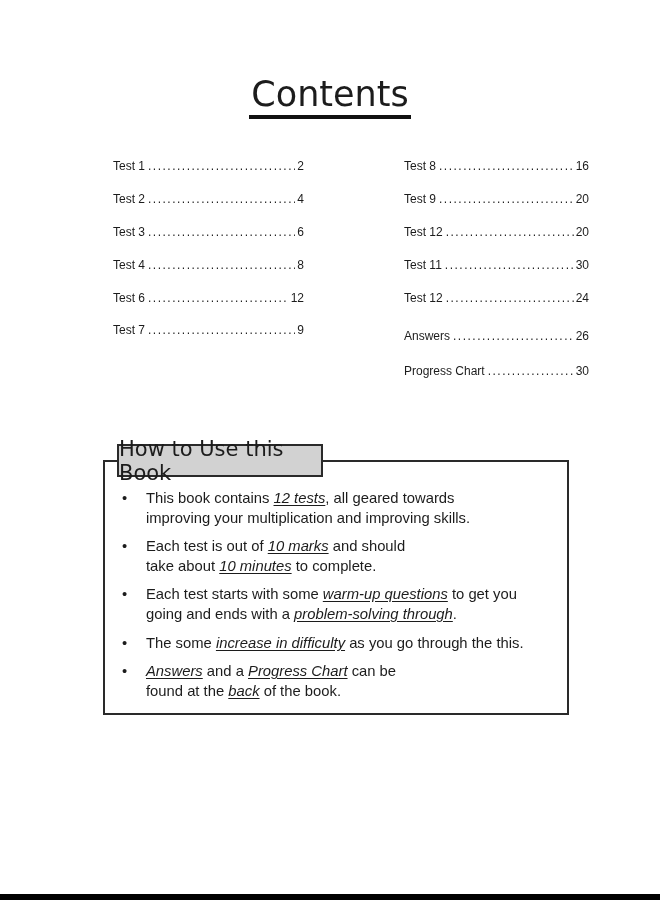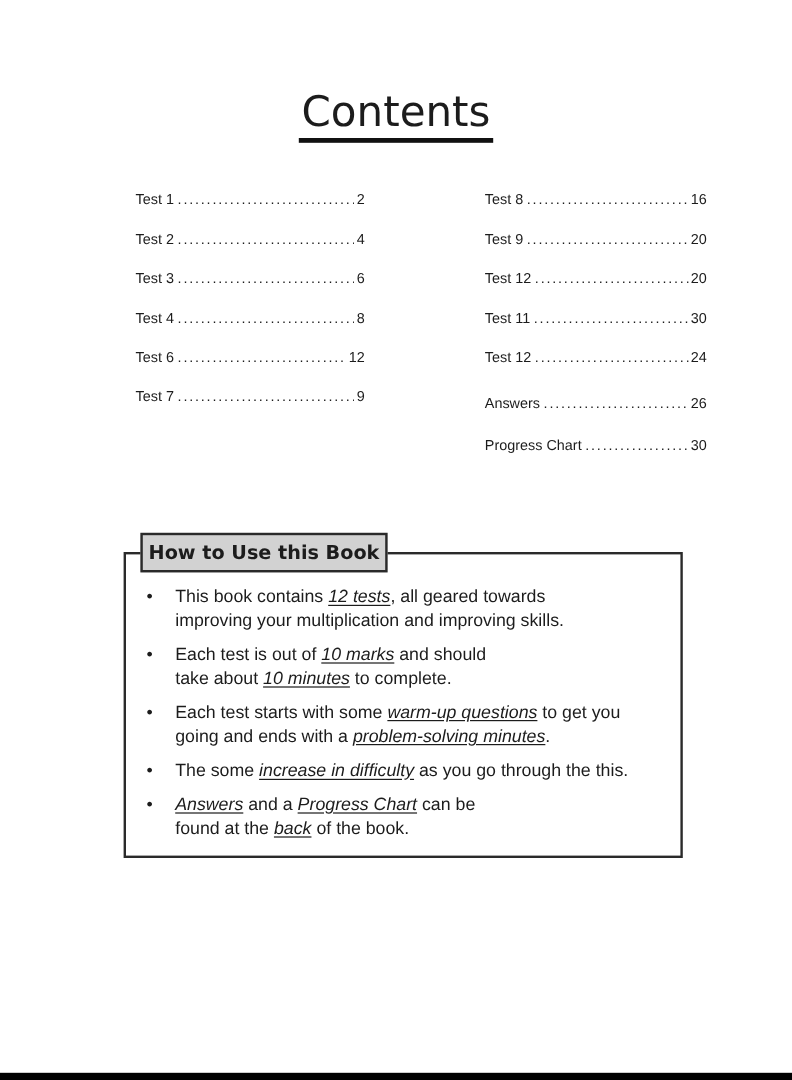--- a/index.html
+++ b/index.html
@@ -56,22 +56,22 @@
     position: absolute;
     left: 117px; top: 444px;
     width: 206px; height: 33px;
     background: #d2d2d2;
     border: 2px solid #2a2a2a;
     display: flex; align-items: center; justify-content: center;
     z-index: 2;
   }
   .howto-tab-text {
     font-family: "DejaVu Sans", sans-serif;
-    font-weight: 700;
-    font-size: 16px;
+    font-weight: 400;
+    font-size: 21px;
     letter-spacing: 0px;
   }
   .bullets {
     position: absolute;
     left: 103px; top: 477px;
     width: 466px;
     padding: 12px 18px 0 19px;
     z-index: 1;
   }
   .bullet {
@@ -176,21 +176,21 @@
       <div class="bullet">
         <span class="bullet-marker">•</span>
         <span class="bullet-text"><span>This book contains </span><span class="u">12 tests</span><span>, all geared towards</span><br><span>improving your multiplication and improving skills.</span></span>
       </div>
       <div class="bullet">
         <span class="bullet-marker">•</span>
         <span class="bullet-text"><span>Each test is out of </span><span class="u">10 marks</span><span> and should</span><br><span>take about </span><span class="u">10 minutes</span><span> to complete.</span></span>
       </div>
       <div class="bullet">
         <span class="bullet-marker">•</span>
-        <span class="bullet-text"><span>Each test starts with some </span><span class="u">warm-up questions</span><span> to get you</span><br><span>going and ends with a </span><span class="u">problem-solving minutes</span><span>.</span></span>
+        <span class="bullet-text"><span>Each test starts with some </span><span class="u">warm-up questions</span><span> to get you</span><br><span>going and ends with a </span><span class="u">problem-solving through</span><span>.</span></span>
       </div>
       <div class="bullet">
         <span class="bullet-marker">•</span>
         <span class="bullet-text"><span>The some </span><span class="u">increase in difficulty</span><span> as you go through the this.</span></span>
       </div>
       <div class="bullet">
         <span class="bullet-marker">•</span>
         <span class="bullet-text"><span class="u">Answers</span><span> and a </span><span class="u">Progress Chart</span><span> can be</span><br><span>found at the </span><span class="u">back</span><span> of the book.</span></span>
       </div>
     </div>

